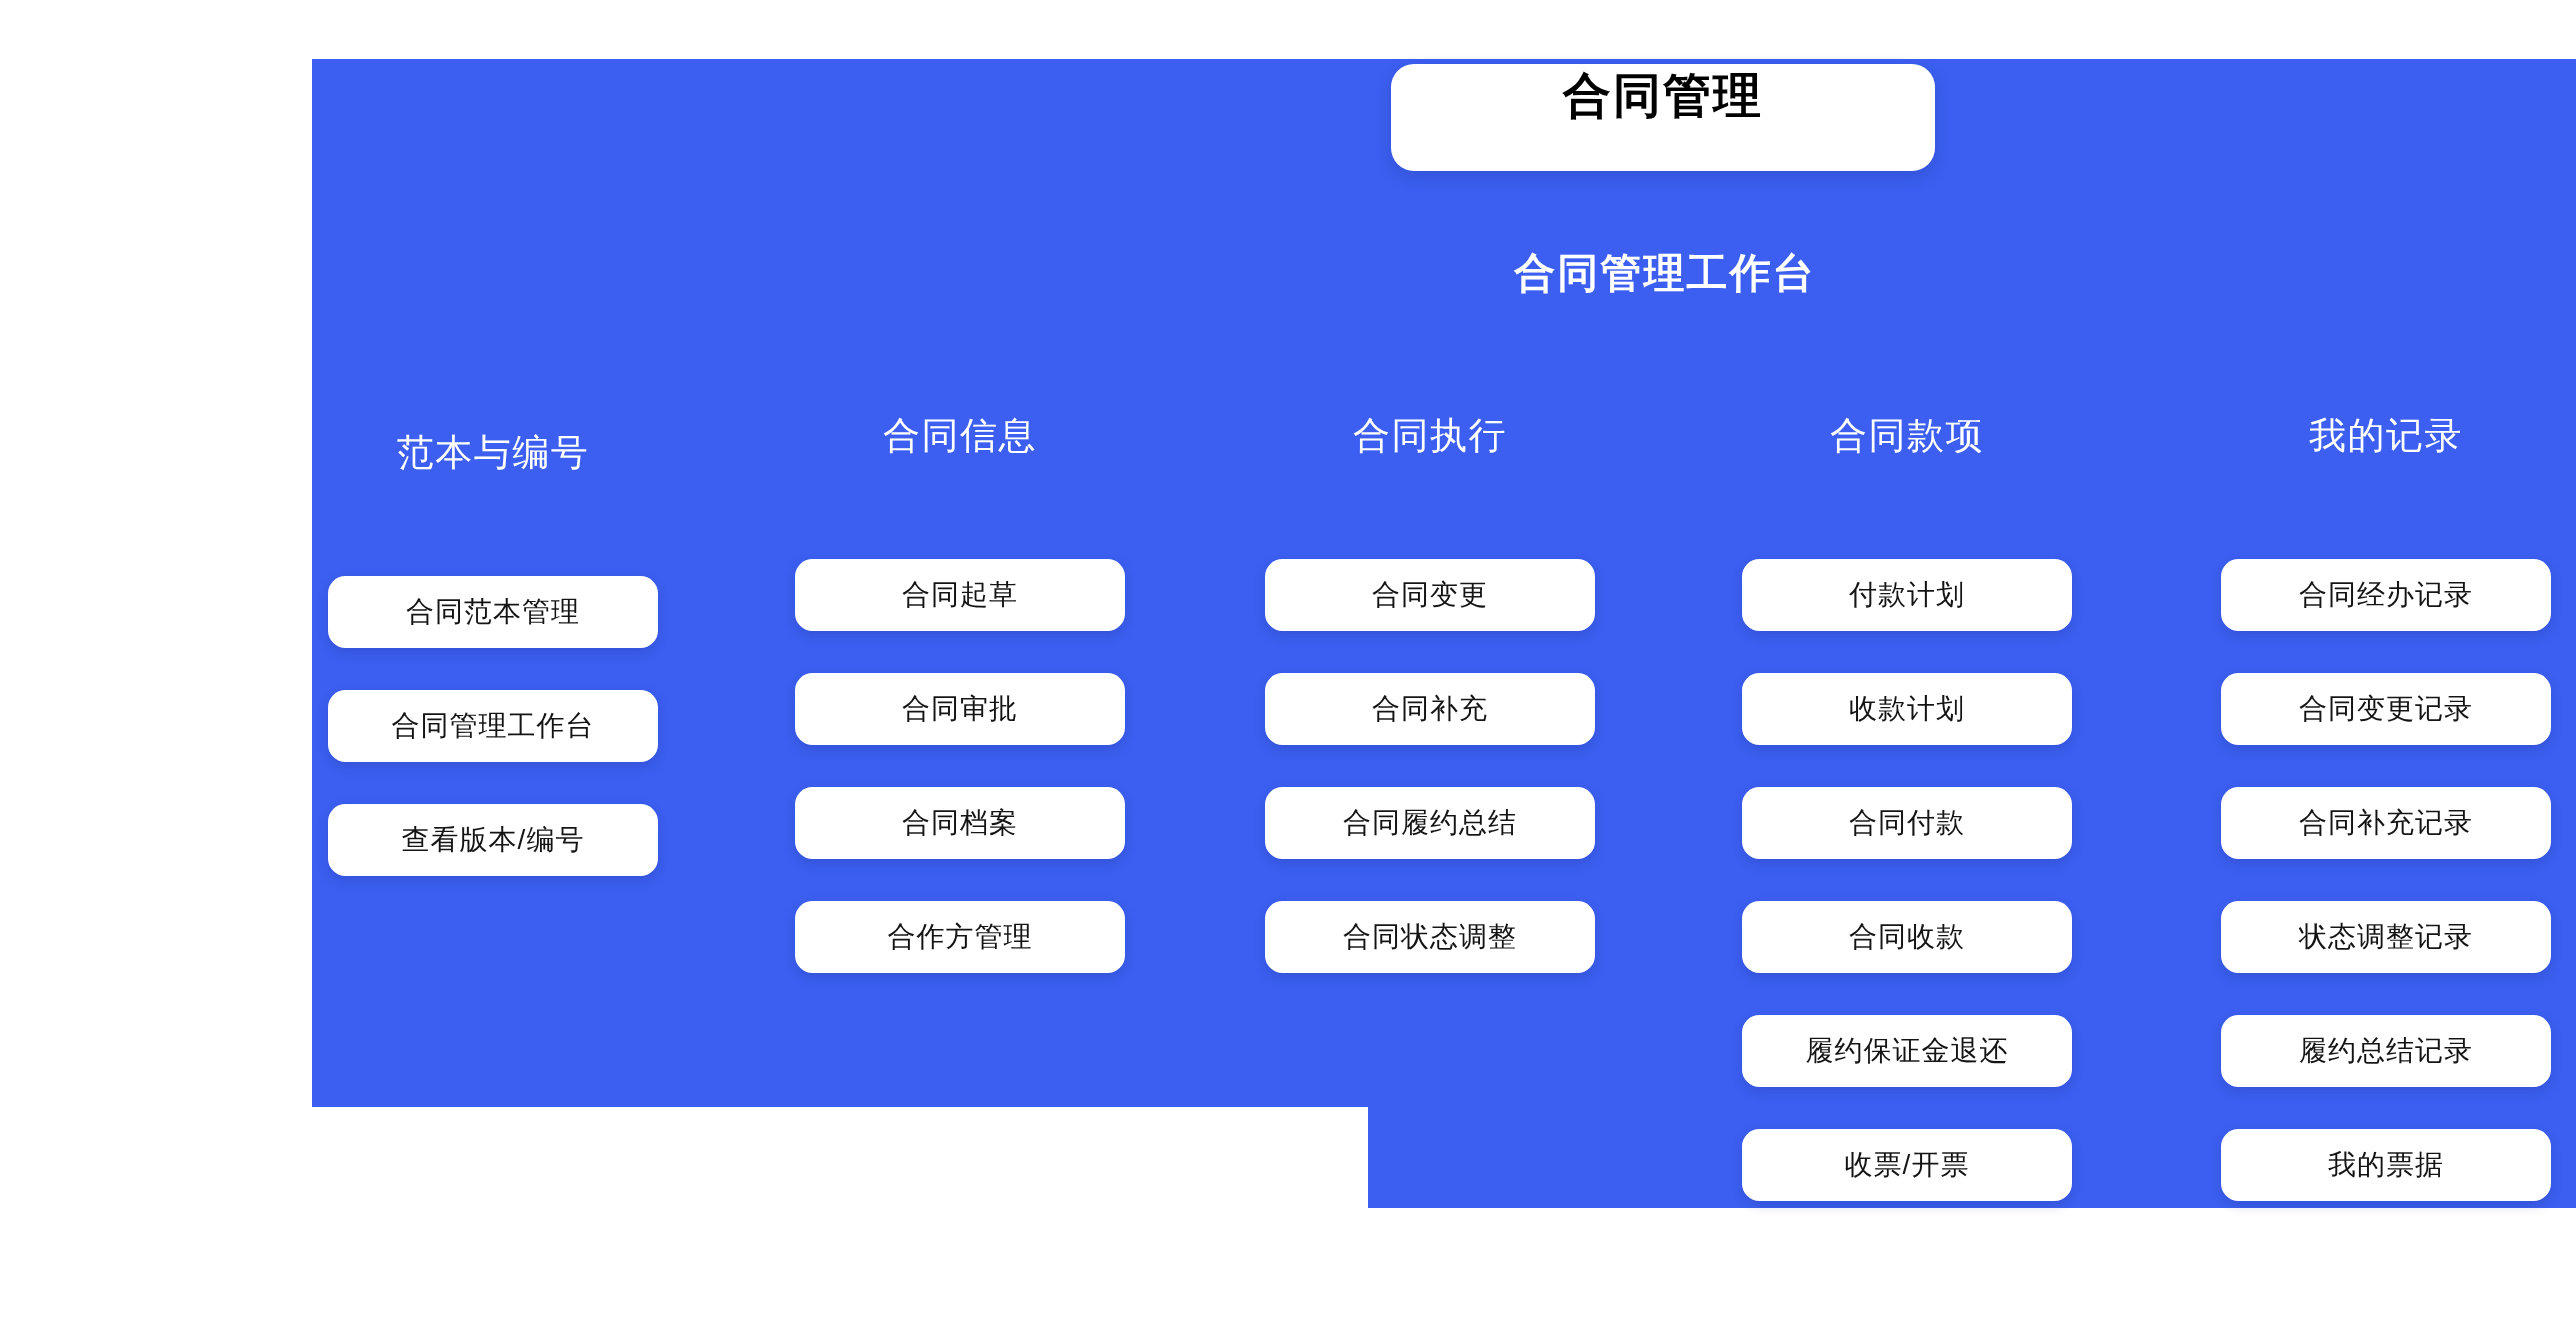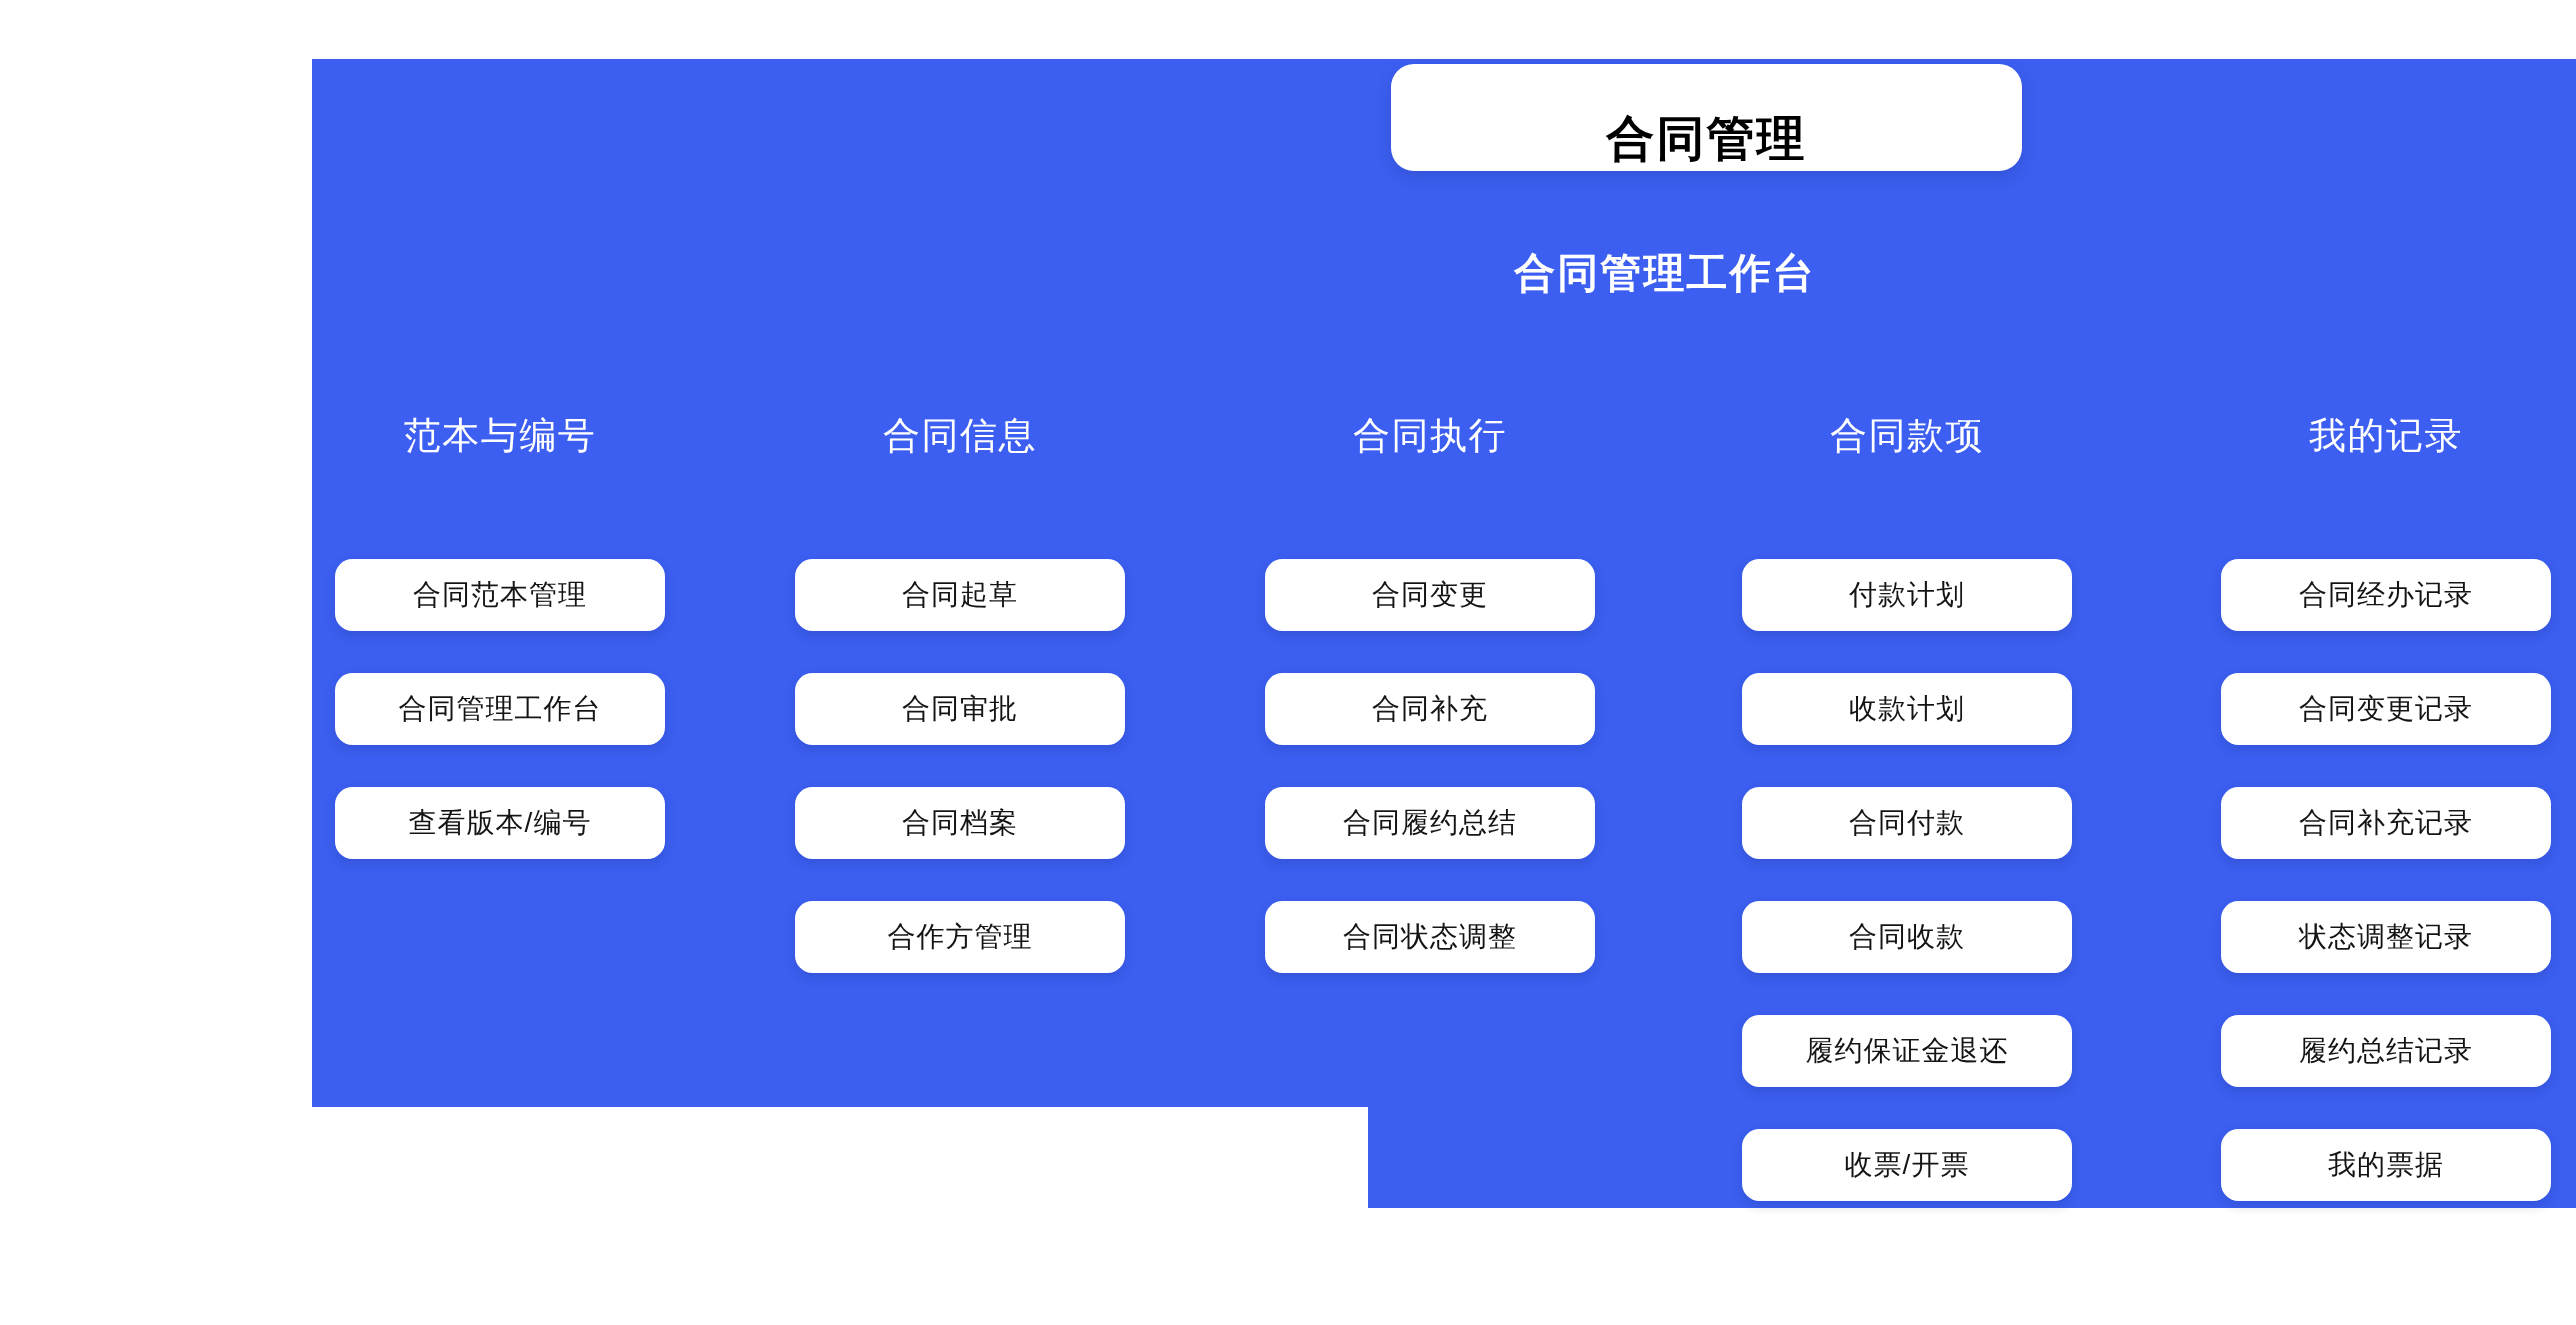--- a/index.html
+++ b/index.html
@@ -28,24 +28,24 @@
   .panel-extension{
     position:absolute;
     left:1368px; top:1107px;
     width:1585px; height:101px;
     background:var(--panel-blue);
   }
   
   .title-card{
     position:absolute;
     left:1391px; top:64px;
-    width:631px; height:107px;
+    width:544px; height:107px;
     background:var(--card-white);
     border-radius:23px;
-    display:flex; align-items:flex-end; justify-content:center;
+    display:flex; align-items:flex-start; justify-content:center;
     box-shadow:0 5.2px 15.5px rgba(10,25,90,0.18);
   }
   .title-card .title-text{
     font-size:48px; font-weight:bold; color:#000;
     letter-spacing:2.1px;
   }
   .subtitle{
     position:absolute;
     left:312px; top:246px;
     width:2706px;
@@ -53,21 +53,21 @@
     font-size:41px; font-weight:bold;
     color:var(--header-text);
     letter-spacing:2.1px;
   }
   
   .column{
     position:absolute;
     top:410px;
     width:330px;
   }
-  .column:nth-of-type(1){left:335px;}
+  .column:nth-of-type(1){left:328px;margin-top:17px;}
   .column:nth-of-type(2){left:795px;}
   .column:nth-of-type(3){left:1265px;}
   .column:nth-of-type(4){left:1742px;}
   .column:nth-of-type(5){left:2221px;}
   .column:nth-of-type(6){left:2681px;}
   .column-header{
     height:52px; line-height:52px;
     text-align:center;
     color:var(--header-text);
     font-size:37px; font-weight:500;

